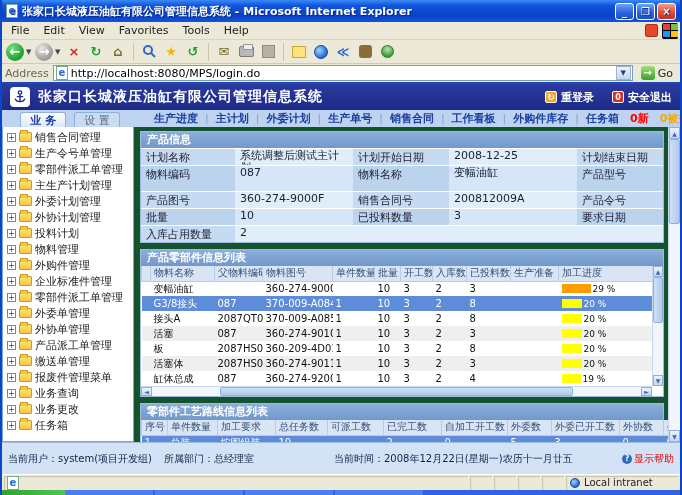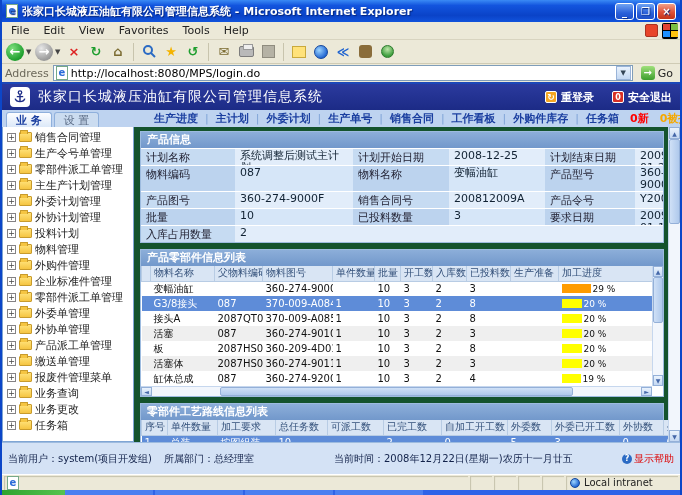--- a/index.html
+++ b/index.html
@@ -63,30 +63,30 @@
   .addr-drop { width:15px; height:14px; background:linear-gradient(180deg,#EAF3FD,#C4D8F2); border:1px solid #9ab4d8;
     font-size:7px; color:#345; text-align:center; line-height:13px; }
   .go-btn { display:flex; align-items:center; gap:3px; padding:0 4px; color:#222; }
   .go-arrow { width:14px; height:14px; border-radius:3px; background:linear-gradient(180deg,#9fe07a,#3D9E2E);
     color:#fff; font-size:10px; line-height:13px; text-align:center; font-weight:bold; }
 
   
   .appheader { height:26px; flex:none; display:flex; align-items:center; gap:8px; padding:0 8px;
     background:linear-gradient(180deg,#2B3A9E,#1C2B86); }
   .applogo { width:20px; height:20px; background:#fff; border-radius:4px; display:flex; align-items:center; justify-content:center; }
-  .app-title { color:#fff; font-weight:normal; font-size:14px; letter-spacing:1px; flex:1; white-space:nowrap; }
+  .app-title { color:#fff; font-weight:bold; font-size:14px; letter-spacing:1px; flex:1; white-space:nowrap; }
   .hdr-btn { display:flex; align-items:center; gap:4px; color:#fff; font-size:11px; font-weight:bold; margin-left:10px; white-space:nowrap; }
   .ic-relogin { width:12px; height:12px; background:#F5A623; border:1px solid #fff; border-radius:2px;
     color:#fff; font-size:9px; line-height:11px; text-align:center; }
   .ic-logout { width:12px; height:12px; background:#D93025; border:1px solid #fff; border-radius:2px;
     color:#fff; font-size:8px; line-height:11px; text-align:center; font-weight:bold; }
 
   
   .tabnav { height:17px; flex:none; display:flex; align-items:flex-end; background:#BED3F0; }
-  .tabs { width:132px; flex:none; display:flex; align-items:flex-end; padding-left:4px; gap:2px; }
+  .tabs { width:132px; flex:none; display:flex; align-items:flex-end; padding-left:4px; gap:8px;justify-content:center; }
   .tab { height:15px; padding:0 9px; font-size:11px; line-height:15px; border:1px solid #8FB0DC; border-bottom:none;
     border-radius:3px 3px 0 0; background:#CBDCF0; color:#5a6b85; white-space:nowrap; }
   .tab.active { background:linear-gradient(180deg,#FDFEFF,#DCE9F8); color:#1B3FA0; font-weight:bold; }
   .navmenu { flex:1; display:flex; align-items:center; height:17px; padding-left:20px; gap:7px; white-space:nowrap; overflow:hidden; }
   .nav-item { color:#1B3FA0; font-weight:bold; font-size:11px; }
   .nav-sep { color:#7FA3D6; }
   .badge-new { color:#FF0000; font-weight:bold; margin-left:4px; }
   .badge-rej { color:#F5A800; font-weight:bold; margin-left:4px; }
 
   
@@ -108,21 +108,21 @@
     font-size:11px; line-height:16px; padding-left:6px; }
 
   
   .info-grid { background:#E2EDFA; }
   .info-row { display:flex; border-top:1px solid #fff; height:17px; overflow:hidden; }
   .info-row.tall { height:26px; }
   .ilabel { background:#C6DBF2; padding:1px 5px; color:#223; flex:none; font-size:11px; }
   .ivalue { background:#E2EDFA; padding:1px 5px; color:#123; flex:none; font-size:11px; white-space:pre-line; line-height:1.1; }
   .info-row:nth-child(even) .ilabel { background:#BCD3EE; }
   .info-row:nth-child(even) .ivalue { background:#D6E6F8; }
-  .w-l0{width:94px;} .w-v0{width:118px;} .w-l1{width:96px;} .w-v1{width:96px;} .w-l2{width:90px;} .w-v2{flex:1;}
+  .w-l0{width:94px;} .w-v0{width:118px;} .w-l1{width:96px;} .w-v1{width:128px;} .w-l2{width:90px;} .w-v2{flex:1;}
   .ivalue.wide{flex:1;}
 
   
   .tbl-wrap { position:relative; padding-right:11px; background:#fff; }
   table.tbl { border-collapse:collapse; table-layout:fixed; width:100%; }
   .tbl th { background:#D9E5F4; font-size:10px; color:#33507a; font-weight:normal; text-align:left;
     border-left:1px solid #B8CCE4; border-bottom:1px solid #B8CCE4; padding:0 3px; height:15px;
     white-space:nowrap; overflow:hidden; }
   .tbl td { font-size:10px; color:#111; padding:0 3px; height:15px; white-space:nowrap; overflow:hidden; }
   .tbl tr.alt td { background:#EFEFEF; }

